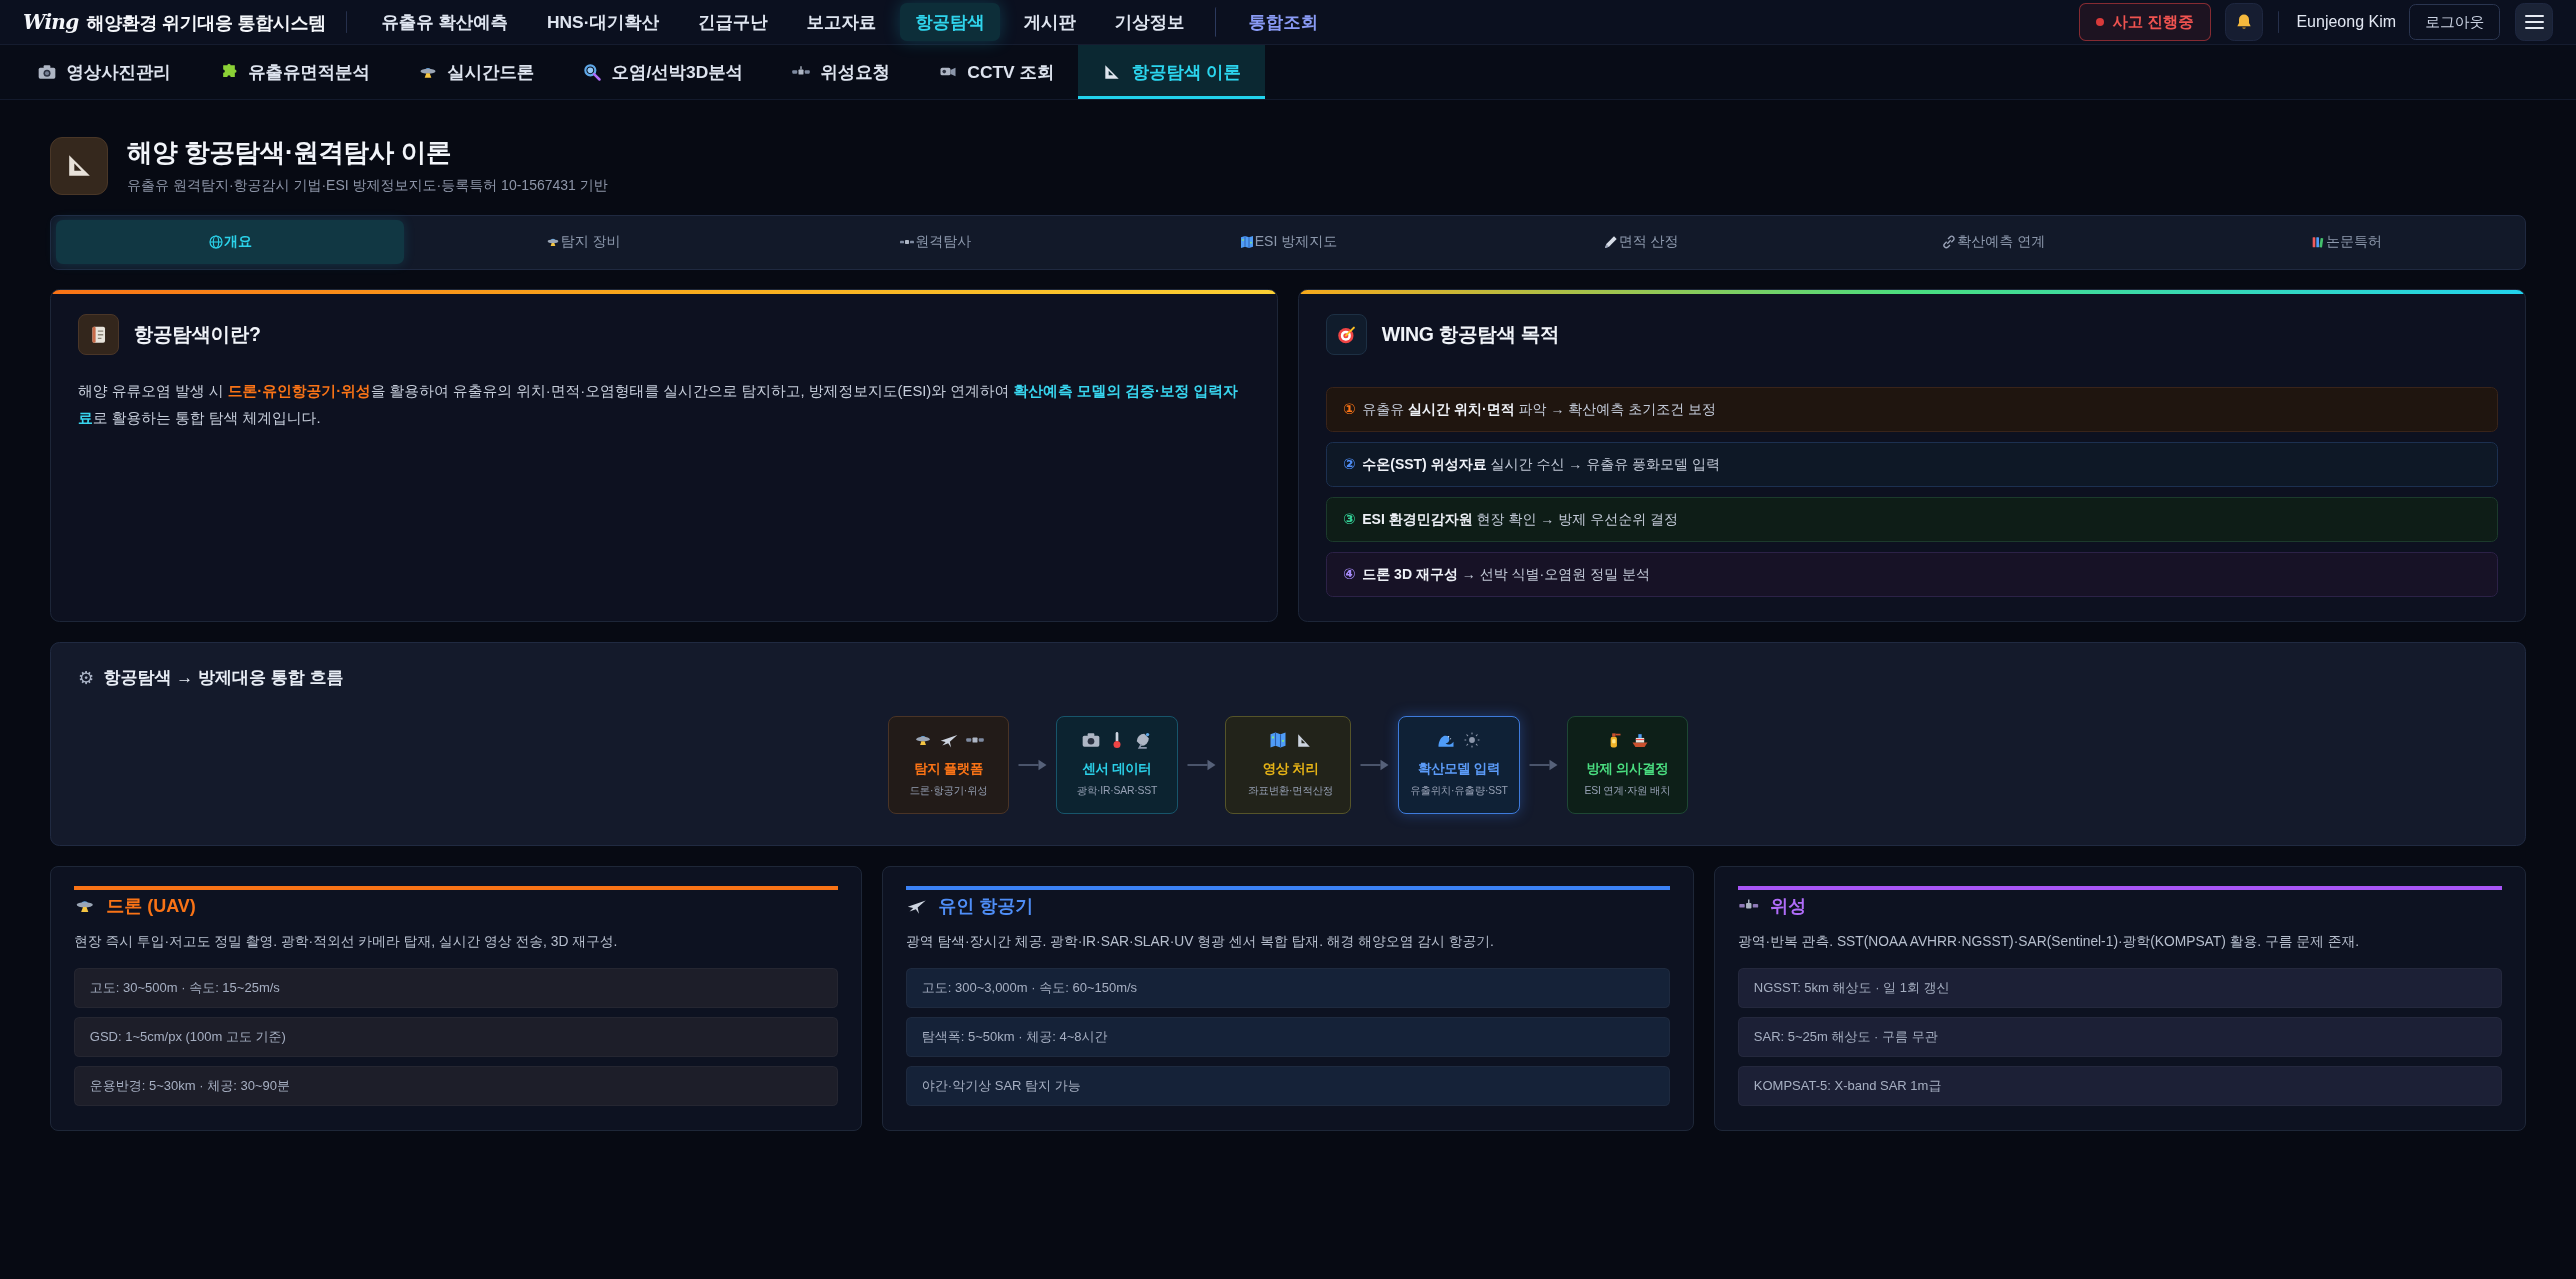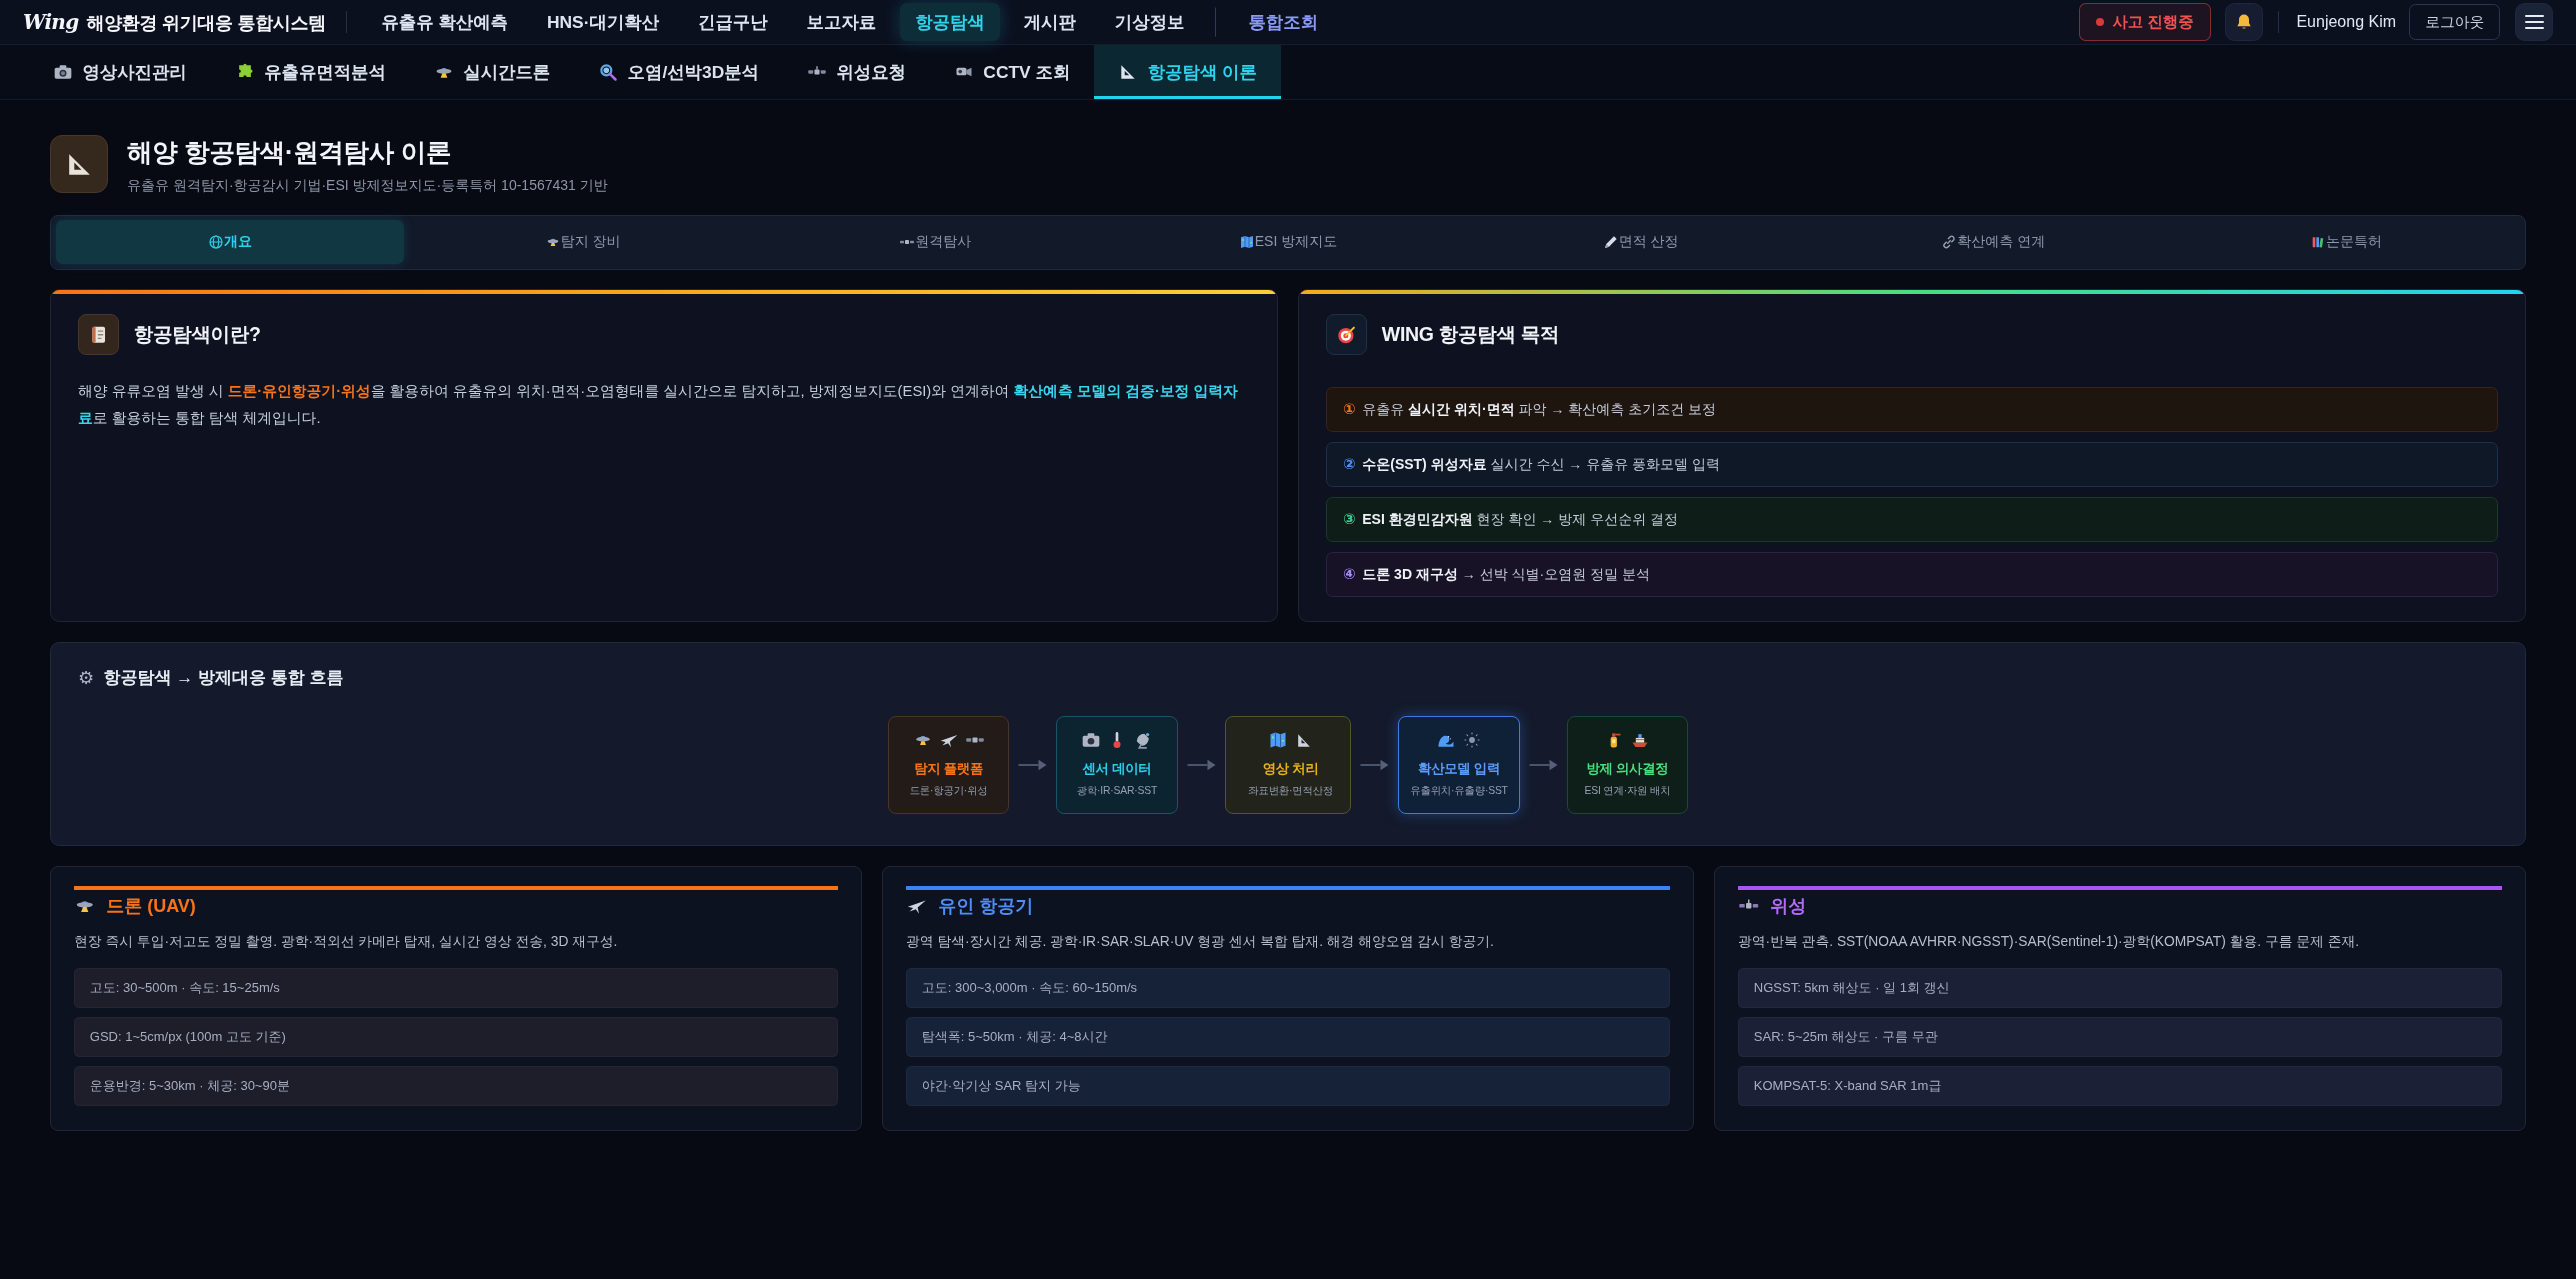--- a/index.html
+++ b/index.html
@@ -22,28 +22,28 @@
   .status-badge .dot{width:8px;height:8px;border-radius:50%;background:#d83a3a;}
   .iconbtn{width:38px;height:38px;border-radius:9.4px;background:#161d31;border:0.7px solid #1e2740;display:flex;align-items:center;justify-content:center;cursor:pointer;}
   .iconbtn svg{width:20px;height:20px;}
   .username{font-size:16px;color:#e2e7f2;margin:0 13.4px 0 2.7px;white-space:nowrap;}
   .logout-btn{background:transparent;border:0.7px solid #2a3550;border-radius:6.7px;color:#cbd3e3;font-size:14.8px;padding:7.4px 14.8px;cursor:pointer;margin-right:14.8px;font-family:inherit;white-space:nowrap;}
   .burger{background:#1b2336;}
   .burger .bars{display:flex;flex-direction:column;gap:4px;}
   .burger .bars i{display:block;width:19px;height:2.3px;background:#e8ecf4;border-radius:1.3px;}
 
   
-  .subnav{height:54px;background:#080c17;border-bottom:0.7px solid #131a2c;display:flex;align-items:stretch;padding:0 29px;}
+  .subnav{height:54px;background:#080c17;border-bottom:0.7px solid #131a2c;display:flex;align-items:stretch;padding:0 13px;}
   .subnav .sub-item{display:flex;align-items:center;gap:9.4px;font-size:17.4px;font-weight:700;color:#dde3ee;padding:0 24px;cursor:pointer;white-space:nowrap;}
   .subnav .sub-item svg{width:20px;height:20px;}
   .subnav .sub-item.active{background:#0b2832;color:#2bd5ee;border-bottom:3.4px solid #22d3ee;padding-top:3.4px;}
 
   
   main{padding:0 50px 40px;}
-  .page-header{display:flex;align-items:flex-start;gap:19px;margin-top:35px;}
+  .page-header{display:flex;align-items:flex-end;gap:19px;margin-top:35px;}
   .ph-icon{width:56px;height:56px;border-radius:12px;background:#35281d;border:0.7px solid #4a3727;display:flex;align-items:center;justify-content:center;}
   .ph-icon svg{width:31px;height:31px;}
   .ph-title{font-size:25.5px;font-weight:800;color:#f2f5fa;letter-spacing:-0.3px;}
   .ph-sub{font-size:14px;color:#8d95a8;margin-top:6.7px;}
 
   
   .tabbar{margin-top:20px;background:#121929;border:0.7px solid #1f2940;border-radius:8px;height:44px;display:flex;align-items:stretch;padding:4.7px;gap:4px;}
   .tab{flex:1;display:flex;align-items:center;justify-content:center;font-size:14px;color:#8d99ad;border-radius:6.7px;cursor:pointer;white-space:nowrap;}
   .tab svg{width:16px;height:16px;}
   .tab.active{background:#113743;color:#2bd2ea;font-weight:700;box-shadow:0 0 12px rgba(34,211,238,.15);}

